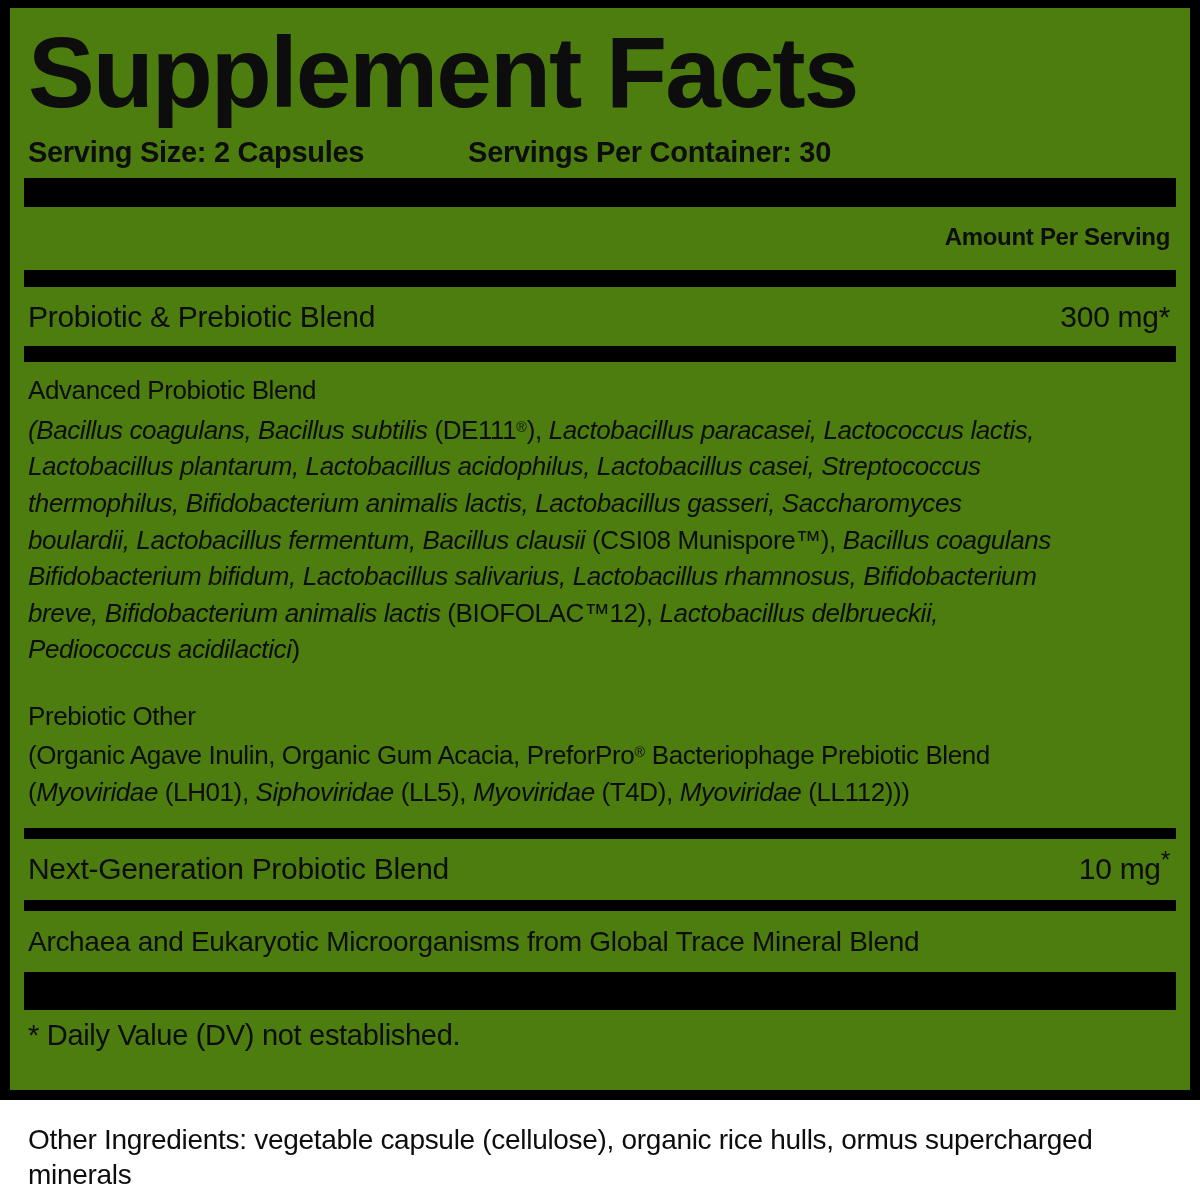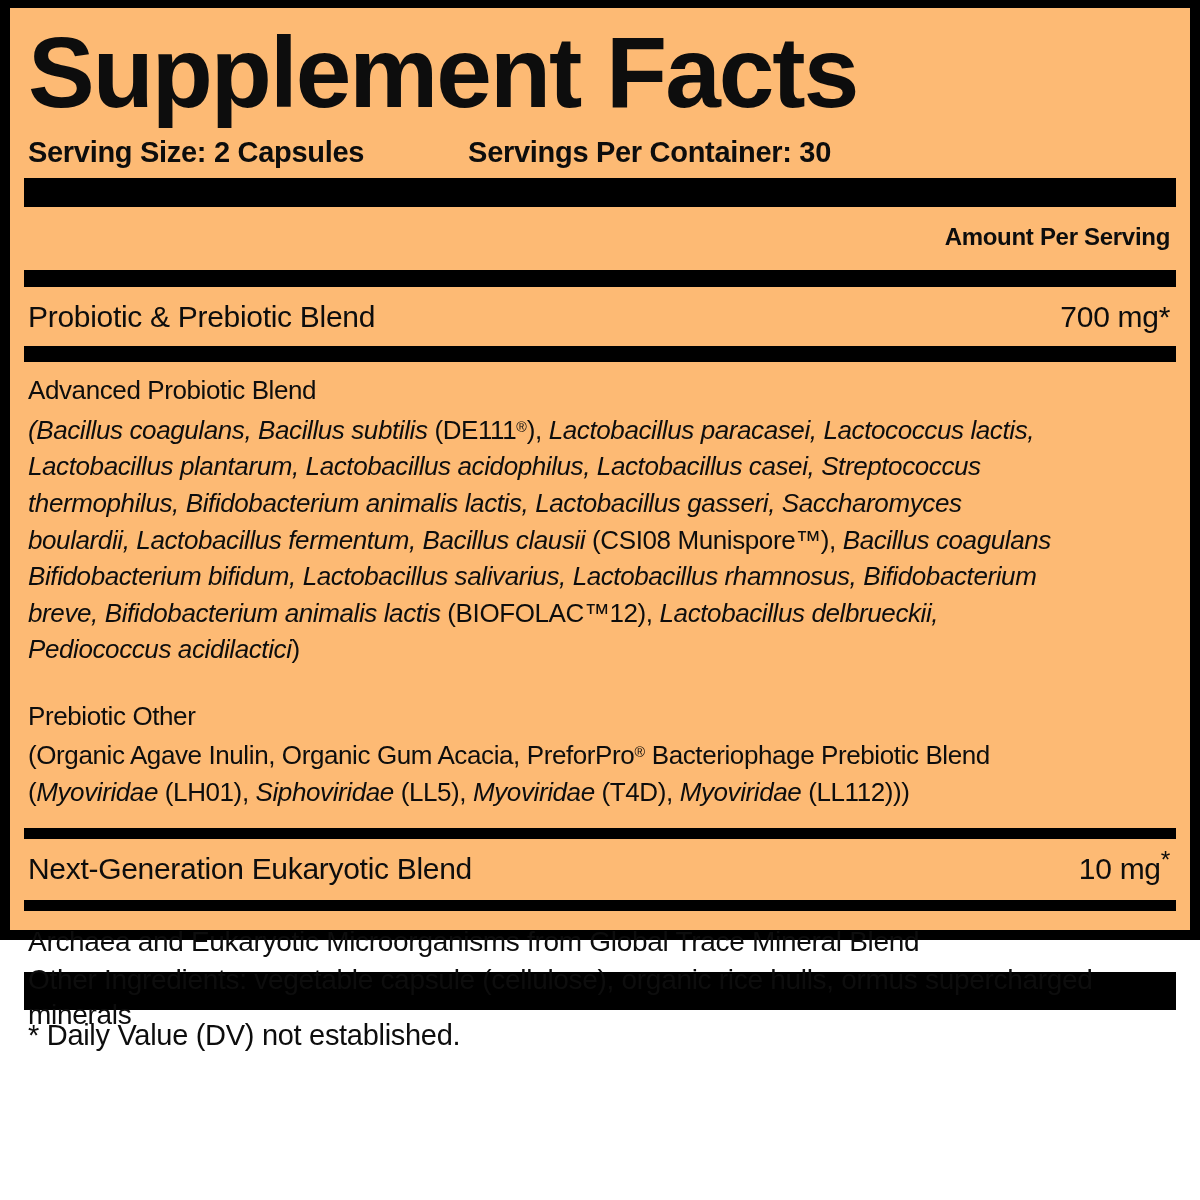--- a/index.html
+++ b/index.html
@@ -4,24 +4,24 @@
 <style>
   * { margin: 0; padding: 0; box-sizing: border-box; }
   html, body {
     width: 1200px; height: 1200px;
     background: #ffffff;
     font-family: "Liberation Sans", "DejaVu Sans", sans-serif;
     color: #0d0d0d;
     overflow: hidden;
   }
   .label-box {
-    width: 1200px; height: 940px;
+    width: 1200px; height: 1100px;
     border: 10px solid #000;
     border-top-width: 8px;
-    background: #fdba74;
+    background: #4d7c0f;
   }
   .pad { padding-left: 18px; padding-right: 20px; }
 
   .title {
     margin-top: 14px;
     font-size: 100px;
     line-height: 1.0;
     font-weight: bold;
     letter-spacing: -2px;
     white-space: nowrap;
@@ -112,21 +112,21 @@
   </div>
 
   <div class="bar bar-thick1"></div>
 
   <div class="amount-header pad">Amount Per Serving</div>
 
   <div class="bar bar-med1"></div>
 
   <div class="nutrient-row pad">
     <span>Probiotic &amp; Prebiotic Blend</span>
-    <span><span>700 mg</span><span>*</span></span>
+    <span><span>300 mg</span><span>*</span></span>
   </div>
 
   <div class="bar bar-med2"></div>
 
   <div class="blend-para pad">
     <div class="blend-heading">Advanced Probiotic Blend</div>
     <div>
         <div class="rich-line"><span class="it">(Bacillus coagulans, Bacillus subtilis </span><span>(DE111</span><span class="regmark">®</span><span>), </span><span class="it">Lactobacillus paracasei, Lactococcus lactis,</span></div>
         <div class="rich-line"><span class="it">Lactobacillus plantarum, Lactobacillus acidophilus, Lactobacillus casei, Streptococcus</span></div>
         <div class="rich-line"><span class="it">thermophilus, Bifidobacterium animalis lactis, Lactobacillus gasseri, Saccharomyces</span></div>
@@ -141,21 +141,21 @@
     <div class="blend-heading">Prebiotic Other</div>
     <div>
         <div class="rich-line"><span>(Organic Agave Inulin, Organic Gum Acacia, PreforPro</span><span class="regmark">®</span><span> Bacteriophage Prebiotic Blend</span></div>
         <div class="rich-line"><span>(</span><span class="it">Myoviridae</span><span> (LH01), </span><span class="it">Siphoviridae</span><span> (LL5), </span><span class="it">Myoviridae</span><span> (T4D), </span><span class="it">Myoviridae</span><span> (LL112)))</span></div>
       </div>
   </div>
 
   <div class="bar bar-thin bar-thin1"></div>
 
   <div class="nutrient-row pad">
-    <span>Next-Generation Eukaryotic Blend</span>
+    <span>Next-Generation Probiotic Blend</span>
     <span><span>10 mg</span><span class="ast-sup">*</span></span>
   </div>
 
   <div class="bar bar-thin"></div>
 
   <div class="archaea-note pad">Archaea and Eukaryotic Microorganisms from Global Trace Mineral Blend</div>
 
   <div class="bar bar-thick2"></div>
 
   <div class="footnote pad">* Daily Value (DV) not established.</div>

